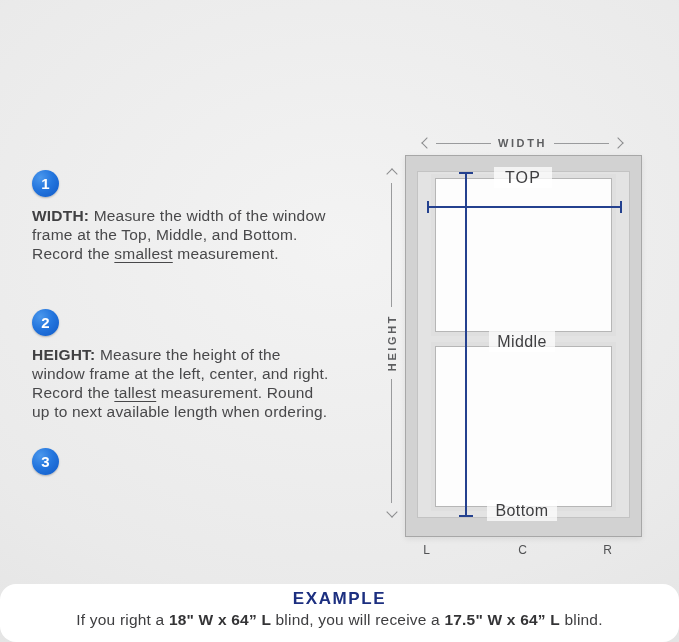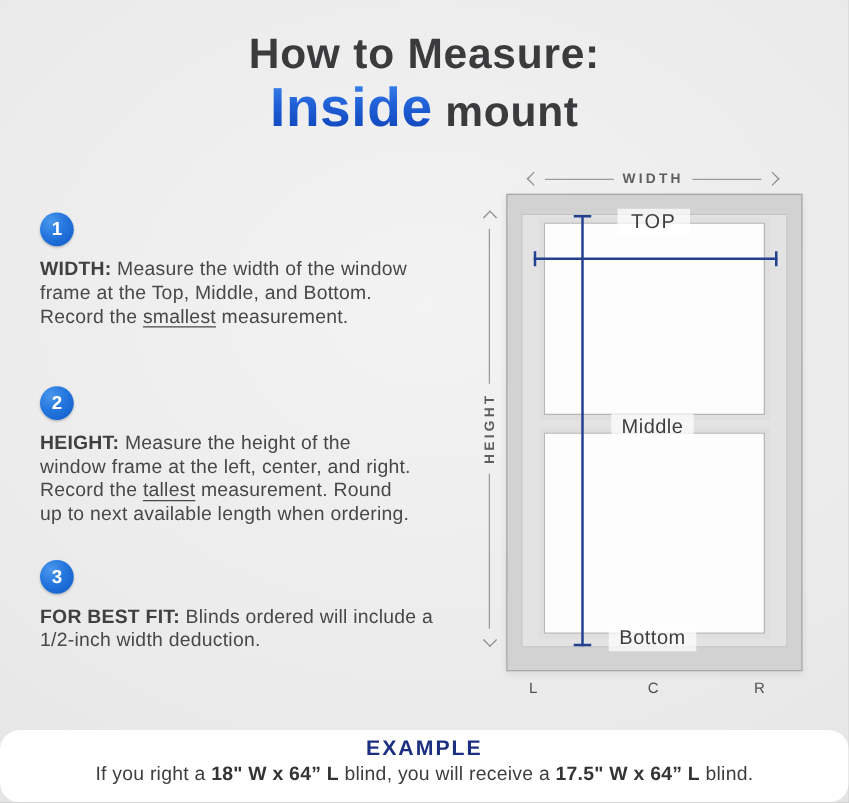--- a/index.html
+++ b/index.html
@@ -103,40 +103,33 @@
   }
   .example-heading{font-size:17px;font-weight:700;color:#1c2f80;letter-spacing:1.6px;line-height:20px;}
   .example-sentence{font-size:15.5px;color:#3e3e40;margin-top:2px;letter-spacing:0.2px;}
   .example-sentence strong{font-weight:700;color:#343436;}
 </style>
 </head>
 <body>
 
 <div class="canvas">
 
-  <div class="title-block">
-    <div class="title-line1">How to Measure:</div>
-    <div class="title-line2">
-      <span class="inside-word">Inside</span><span class="mount-word">mount</span>
-    </div>
-  </div>
 
   <div class="step step-1">
     <div class="badge">1</div>
     <p class="step-text"><strong>WIDTH:</strong><span> Measure the width of the window frame at the Top, Middle, and Bottom. Record the </span><u>smallest</u><span> measurement.</span></p>
   </div>
 
   <div class="step step-2">
     <div class="badge">2</div>
     <p class="step-text"><strong>HEIGHT:</strong><span> Measure the height of the window frame at the left, center, and right. Record the </span><u>tallest</u><span> measurement. Round up to next available length when ordering.</span></p>
   </div>
 
   <div class="step step-3">
     <div class="badge">3</div>
-    <p class="step-text"><strong>FOR BEST FIT:</strong><span> Blinds ordered will include a 1/2-inch width deduction.</span></p>
   </div>
 
   <div class="dim-width">
     <span class="chev chev-left"></span>
     <span class="dim-line-h"></span>
     <span class="dim-label">WIDTH</span>
     <span class="dim-line-h"></span>
     <span class="chev chev-right"></span>
   </div>
 

